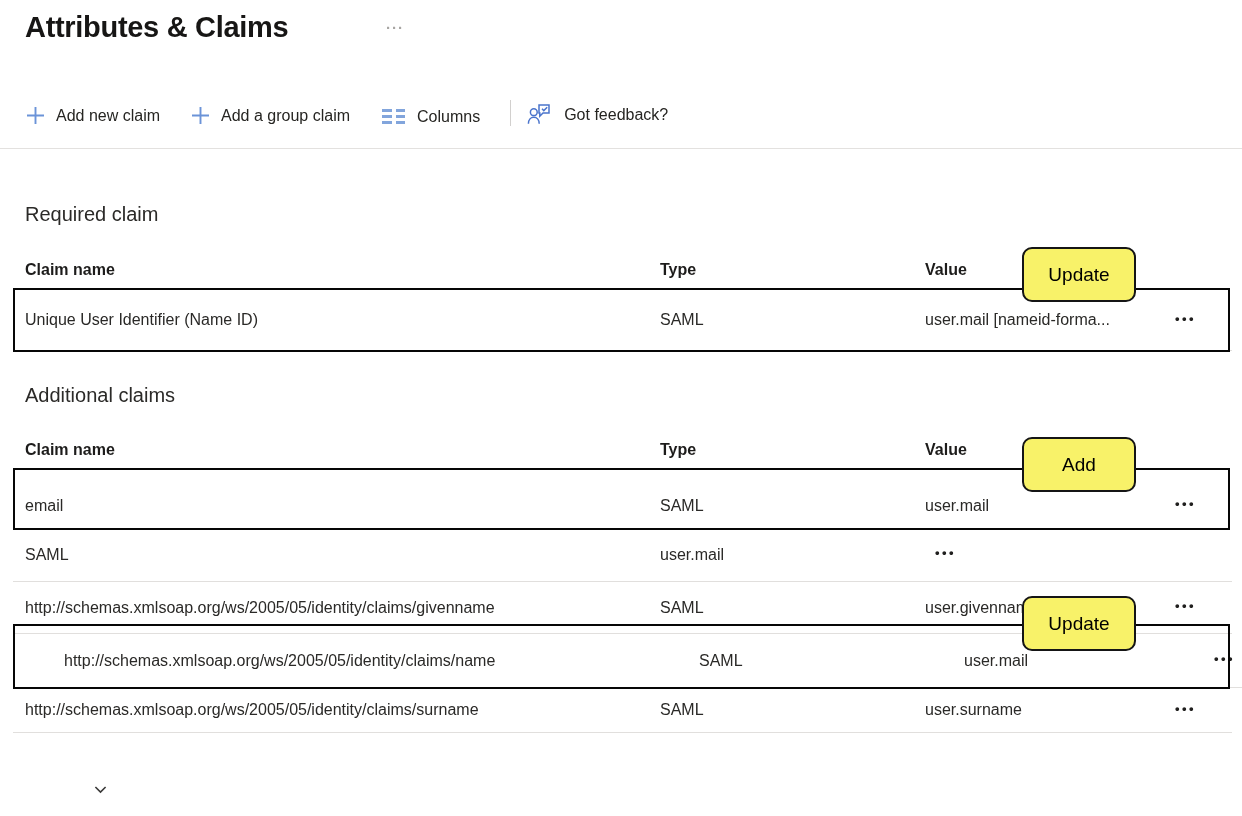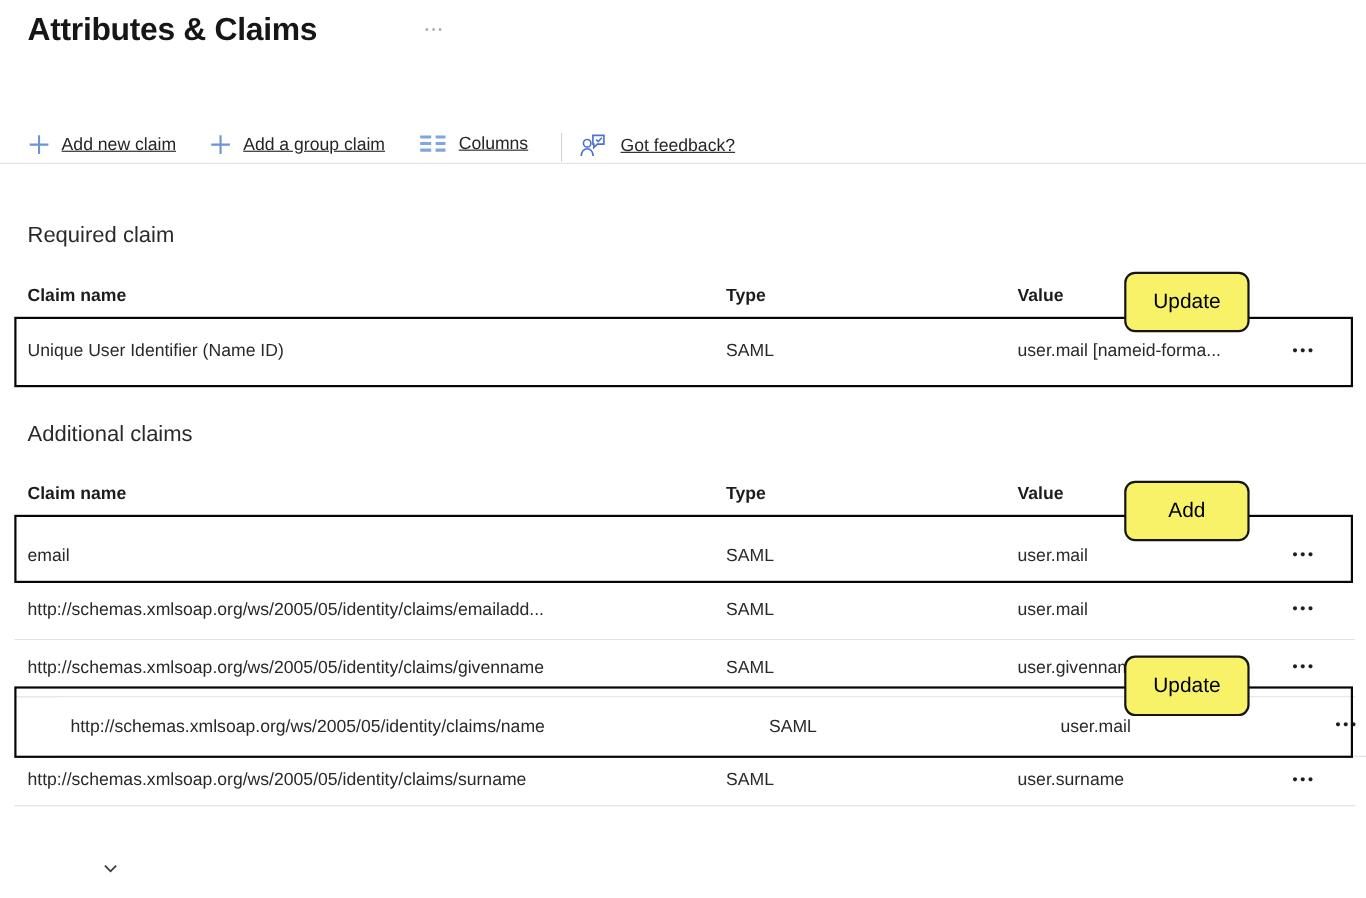--- a/index.html
+++ b/index.html
@@ -19,21 +19,21 @@
     font-size: 29px; font-weight: 700; color: #171615;
     letter-spacing: -0.3px;
   }
   .title-dots {
     left: 386px; top: 19px;
     font-size: 15px; font-weight: 700; color: #a7a5a2;
     letter-spacing: 1px; cursor: pointer;
   }
 
   
-  .toolbar { left: 25px; top: 121px; height: 40px; display: flex; align-items: flex-start; text-decoration: underline; }
+  .toolbar { left: 25px; top: 86px; height: 40px; display: flex; align-items: flex-end; }
   .tb-item {
     display: flex; align-items: center; gap: 10px;
     background: none; border: 0; padding: 0;
     font-family: inherit; font-size: 16px; color: #262522;
     cursor: pointer; margin-right: 30px; white-space: nowrap;
   }
   .tb-item .ic { display: flex; align-items: center; }
   .tb-divider { width: 1px; height: 26px; background: #d2d0ce; margin: 0 16px 0 0; }
   .toolbar-line { left: 0; top: 148px; width: 1242px; height: 1px; background: #e3e1df; }
 
@@ -181,21 +181,20 @@
 </div>
 
 <div class="abs trow row-email">
   <span class="cell">email</span>
   <span class="cell">SAML</span>
   <span class="cell">user.mail</span>
   <button class="menu-btn">•••</button>
 </div>
 
 <div class="abs trow row-emailaddr">
-  <span class="cell">http://schemas.xmlsoap.org/ws/2005/05/identity/claims/emailadd...</span>
   <span class="cell">SAML</span>
   <span class="cell">user.mail</span>
   <button class="menu-btn">•••</button>
 </div>
 
 <div class="abs trow row-givenname">
   <span class="cell">http://schemas.xmlsoap.org/ws/2005/05/identity/claims/givenname</span>
   <span class="cell">SAML</span>
   <span class="cell">user.givenname</span>
   <button class="menu-btn">•••</button>

